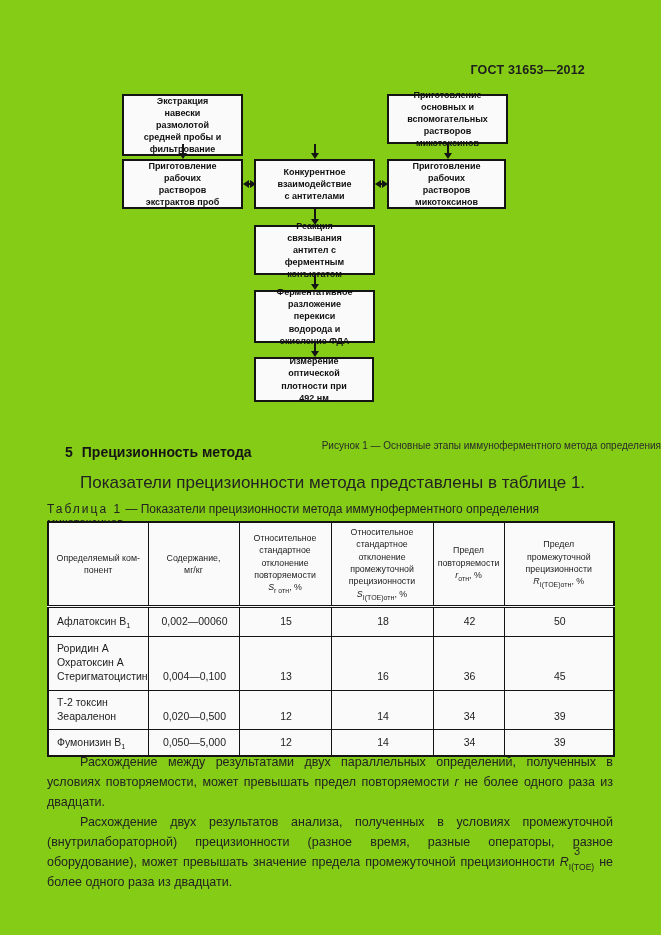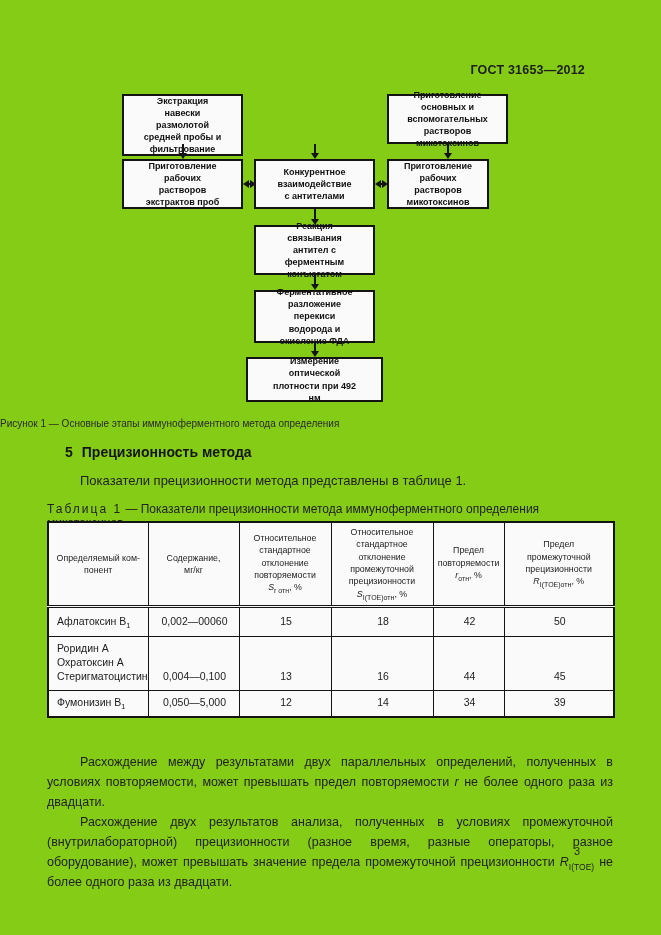--- a/index.html
+++ b/index.html
@@ -24,56 +24,56 @@
     border:2px solid #141414;background:#fafafa;
     display:flex;align-items:center;justify-content:center;
     text-align:center;font-weight:bold;font-size:9px;line-height:1.35;
     padding:2px 19px;color:#111;
   }
   .fb1{left:0;top:0;width:121px;height:62px}
   .fb2{left:132px;top:0;width:121px;height:50px}
   .fb3{left:265px;top:0;width:121px;height:50px}
   .fb4{left:0;top:65px;width:121px;height:50px}
   .fb5{left:132px;top:65px;width:121px;height:50px}
-  .fb6{left:265px;top:65px;width:102px;height:50px}
+  .fb6{left:265px;top:65px;width:119px;height:50px}
   .fb7{left:132px;top:131px;width:121px;height:50px}
   .fb8{left:132px;top:196px;width:121px;height:53px}
-  .fb9{left:124px;top:263px;width:137px;height:45px}
+  .fb9{left:132px;top:263px;width:120px;height:45px}
 
   .arrow-down{position:absolute;width:9px;display:flex;flex-direction:column;align-items:center;}
   .arrow-down .shaft{width:2px;background:#141414;flex:1;}
   .arrow-down .head{width:0;height:0;border-left:4.5px solid transparent;border-right:4.5px solid transparent;border-top:6px solid #141414;}
   .av1{left:56px;top:50px;height:15px}
   .av2{left:188px;top:50px;height:15px}
   .av3{left:321px;top:50px;height:15px}
   .av4{left:188px;top:115px;height:16px}
   .av5{left:188px;top:181px;height:15px}
   .av6{left:188px;top:249px;height:14px}
 
   .arrow-h{position:absolute;height:9px;display:flex;align-items:center;}
   .arrow-h .headL{width:0;height:0;border-top:4.5px solid transparent;border-bottom:4.5px solid transparent;border-right:6px solid #141414;}
   .arrow-h .headR{width:0;height:0;border-top:4.5px solid transparent;border-bottom:4.5px solid transparent;border-left:6px solid #141414;}
   .arrow-h .shaft{height:2px;background:#141414;flex:1;min-width:1px;}
   .ah1{left:121px;top:85px;width:11px}
   .ah2{left:253px;top:85px;width:12px}
 
   .fig-caption{
-    position:absolute;top:418px;left:0;width:661px;
-    text-align:left;font-size:10px;color:#2a2a2a;
+    position:absolute;top:440px;left:0;width:661px;
+    text-align:right;font-size:10px;color:#2a2a2a;
   }
 
   
   .section-heading{
     position:absolute;top:444px;left:65px;
     font-weight:bold;font-size:14px;color:#151515;
   }
   .section-heading .num{margin-right:9px;}
   .intro-para{
     position:absolute;top:473px;left:47px;width:566px;
-    font-size:13px;text-indent:33px;color:#222;
+    font-size:17px;text-indent:33px;color:#222;
   }
 
   
   .tbl-caption{
     position:absolute;top:502px;left:47px;width:566px;
     font-size:12px;color:#222;
   }
   .tbl-caption .lbl{letter-spacing:2px;}
   table.precision{
     position:absolute;top:521px;left:47px;width:566px;
@@ -219,22 +219,30 @@
           <td class="num">15</td>
           <td class="num">18</td>
           <td class="num">42</td>
           <td class="num">50</td>
         </tr>
         <tr class="va-b" style="height: 48px;">
           <td class="comp">Роридин А<br>Охратоксин А<br>Стеригматоцистин</td>
           <td class="num">0,004—0,100</td>
           <td class="num">13</td>
           <td class="num">16</td>
-          <td class="num">44</td>
+          <td class="num">36</td>
           <td class="num">45</td>
+        </tr>
+        <tr class="va-b" style="height: 37px;">
+          <td class="comp">Т-2 токсин<br>Зеараленон</td>
+          <td class="num">0,020—0,500</td>
+          <td class="num">12</td>
+          <td class="num">14</td>
+          <td class="num">34</td>
+          <td class="num">39</td>
         </tr>
         <tr class="va-m" style="height: 27px; padding-left: 41px;">
           <td class="comp">Фумонизин В<sub>1</sub></td>
           <td class="num">0,050—5,000</td>
           <td class="num">12</td>
           <td class="num">14</td>
           <td class="num">34</td>
           <td class="num">39</td>
         </tr>
       </tbody>

